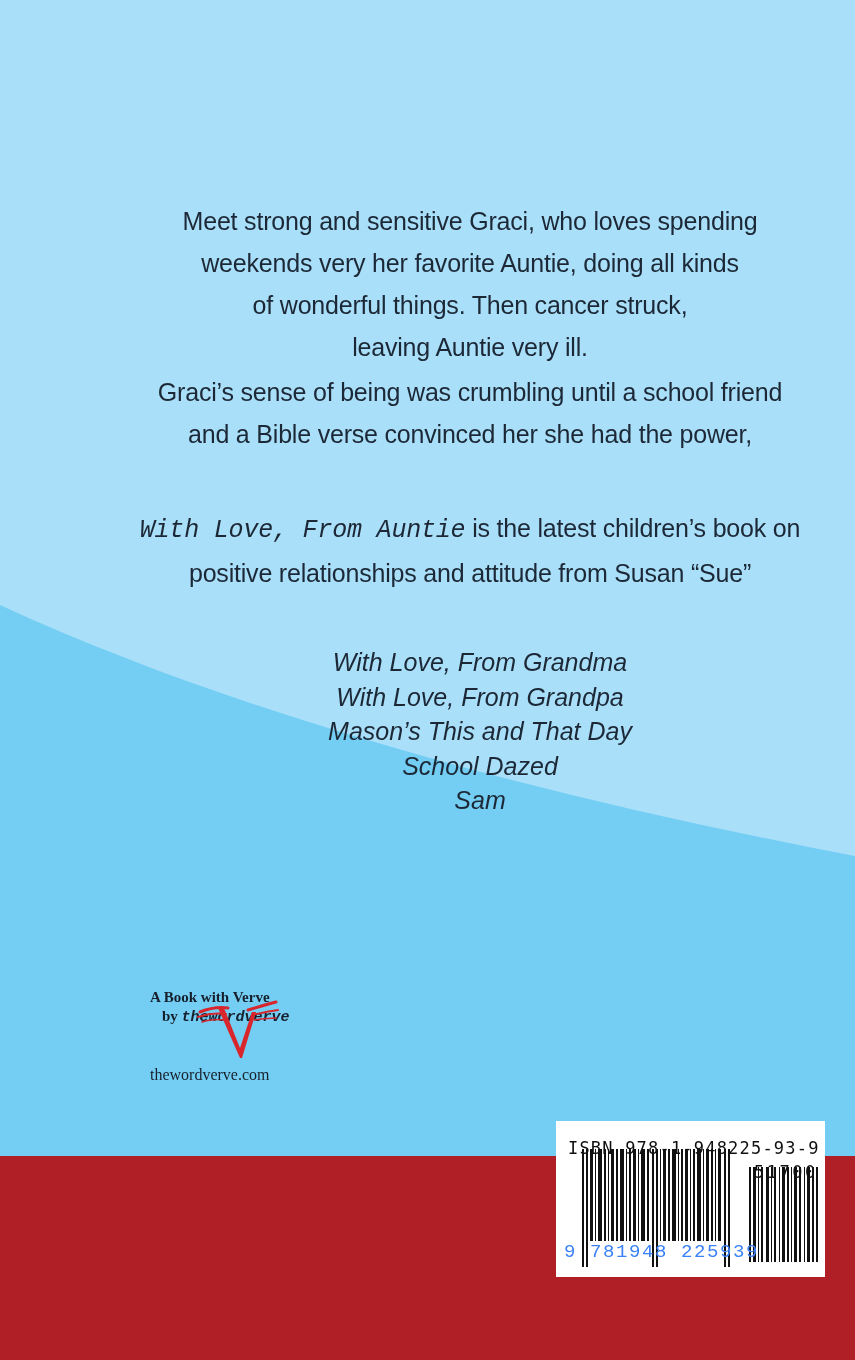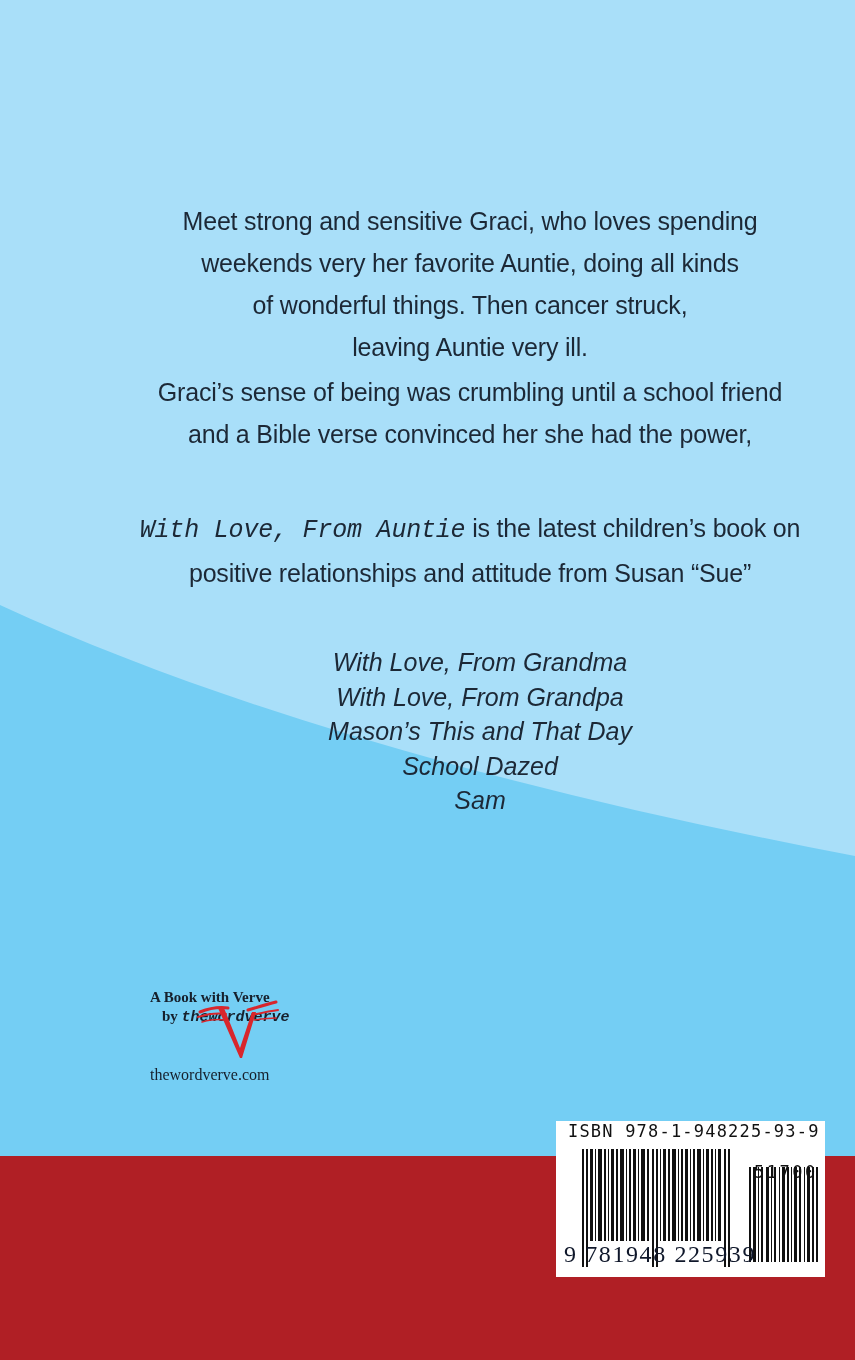--- a/index.html
+++ b/index.html
@@ -38,30 +38,30 @@
     position: absolute; left: 150px; top: 1066px;
     font-family: "Liberation Serif", serif; font-weight: normal;
     font-size: 16px; color: #16202c;
   }
   .red-band { position: absolute; left: 0; top: 1156px; width: 855px; height: 204px; background: #b01f25; }
   .barcode-box {
     position: absolute; left: 556px; top: 1121px; width: 269px; height: 156px;
     background: #ffffff;
   }
   .isbn-text {
-    position: absolute; left: 12px; top: 0;
+    position: absolute; left: 12px; top: 17px;
     font-family: "DejaVu Sans Mono", monospace; font-size: 17px; letter-spacing: 1.2px; color: #111;
   }
   .price-text {
     position: absolute; left: 198px; top: 41px;
     font-family: "DejaVu Sans Mono", monospace; font-size: 17px; letter-spacing: 2.5px; color: #111;
   }
   .ean-text {
     position: absolute; left: 8px; top: 120px;
-    font-family: Liberation Serif, serif; font-size: 24px; letter-spacing: 1.6px; color: #0f172a;
+    font-family: Liberation Mono, monospace; font-size: 19px; letter-spacing: 1.6px; color: #3b82f6;
   }
   .bars-main { position: absolute; left: 26px; top: 28px; width: 150px; height: 118px; }
   .bars-addon { position: absolute; left: 193px; top: 46px; width: 72px; height: 95px; }
 </style>
 </head>
 <body>
 
 <svg class="bg-svg" viewBox="0 0 855 1360" preserveAspectRatio="none">
   <rect x="0" y="0" width="855" height="1360" fill="#a9dff9"></rect>
   <path d="M0,605 C250,720 560,800 855,856 L855,1360 L0,1360 Z" fill="#74cef4"></path>

